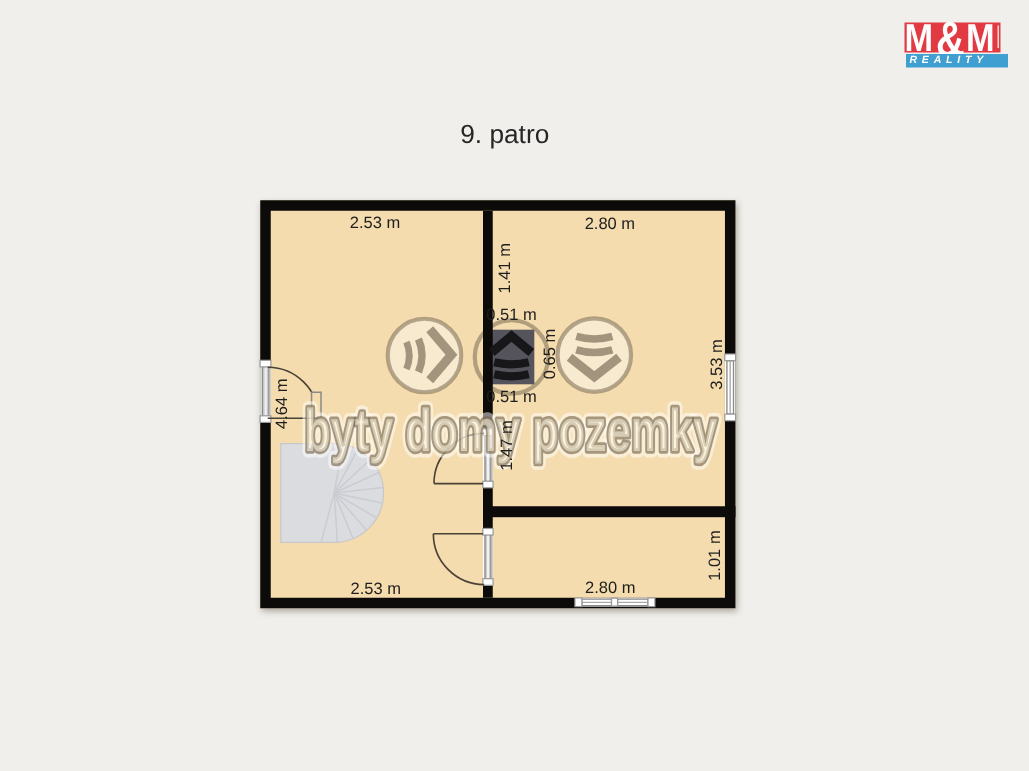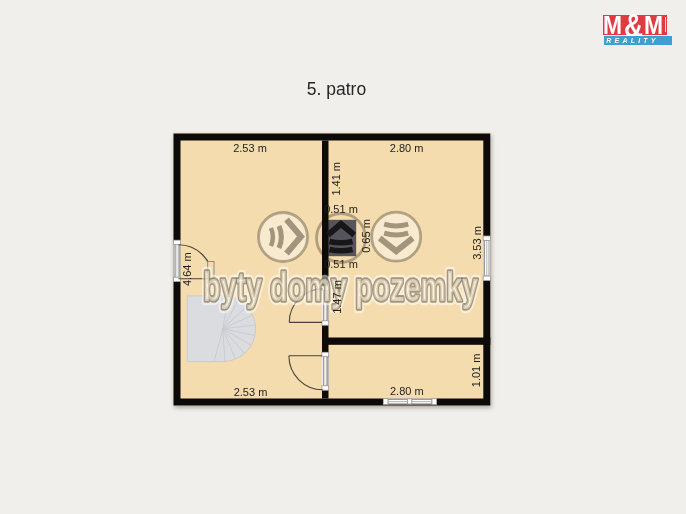--- a/index.html
+++ b/index.html
@@ -3,21 +3,21 @@
 <meta charset="utf-8">
 <style>
   html,body{margin:0;padding:0;}
   body{width:686px;height:514px;background:#f1efeb;position:relative;overflow:hidden;
        font-family:"Liberation Sans", sans-serif;}
   .abs{position:absolute;}
 </style>
 </head>
 <body>
 
-<div class="abs" style="left:0;top:79px;width:673px;text-align:center;font-size:17.5px;color:#262626;">5. patro</div>
+<div class="abs" style="left:0;top:79px;width:673px;text-align:center;font-size:17.5px;color:#262626;">9. patro</div>
 
 <div class="abs" style="left:602.8px;top:15.2px;width:64.6px;height:19.7px;background:#e23a43;">
   <div class="abs" style="left:0.6px;top:0.7px;font-weight:bold;font-size:26px;line-height:18px;color:#fdfdfd;transform:scaleX(0.88);transform-origin:0 0;">M</div>
   <div class="abs" style="left:41.5px;top:0.7px;font-weight:bold;font-size:26px;line-height:18px;color:#fdfdfd;transform:scaleX(0.88);transform-origin:0 0;">M</div>
   <div class="abs" style="left:21px;top:-2.5px;font-weight:bold;font-size:33px;line-height:26px;color:#fdfdfd;transform:scaleX(0.8);transform-origin:0 0;">&amp;</div>
   <div class="abs" style="right:1.2px;top:2px;width:1.6px;height:15px;background:#f6d8d8;"></div>
 </div>
 
 <div class="abs" style="left:603.8px;top:36.4px;width:67.8px;height:8.3px;background:#3f9fd0;">
   <div class="abs" style="left:2.5px;top:0.6px;width:65px;font-weight:bold;font-style:italic;font-size:7px;color:#ffffff;letter-spacing:3.2px;">REALITY</div>

